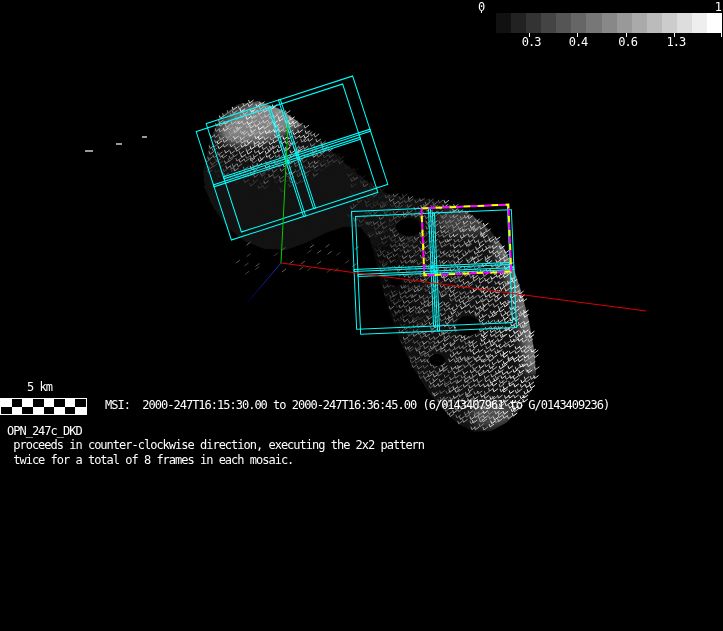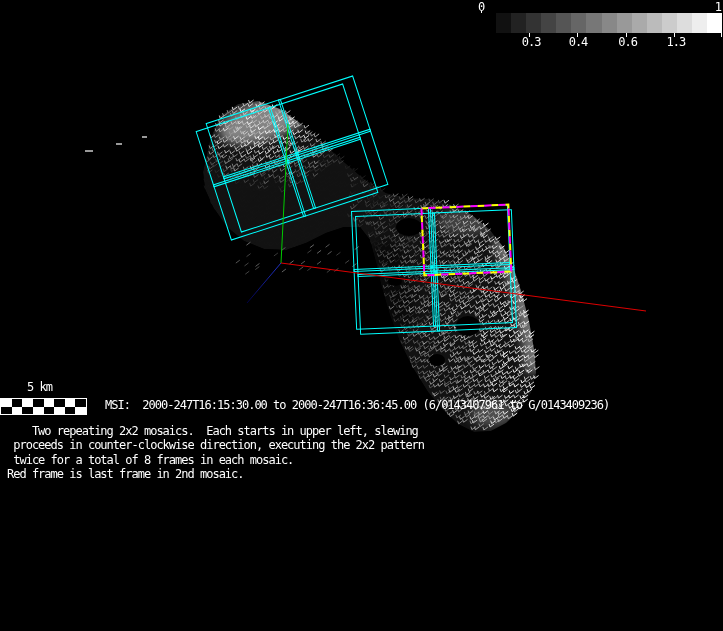--- a/index.html
+++ b/index.html
@@ -1912,19 +1912,18 @@
         <div style="background: rgb(0, 0, 0);"></div>
         <div style="background: rgb(255, 255, 255);"></div>
         <div style="background: rgb(0, 0, 0);"></div>
         <div style="background: rgb(255, 255, 255);"></div>
       </div>
   </div>
 
   <div class="mono status">MSI:  2000-247T16:15:30.00 to 2000-247T16:36:45.00 (6/0143407961 to G/0143409236)</div>
 
   <div class="annotation">
-    <div class="mono">    Two repeating 2x2 mosaics.  Each starts in upper left, slewing</div>
+    <div class="mono">OPN_247c_DKD</div>
     <div class="mono"> proceeds in counter-clockwise direction, executing the 2x2 pattern</div>
     <div class="mono"> twice for a total of 8 frames in each mosaic.</div>
-    <div class="mono">Red frame is last frame in 2nd mosaic.</div>
   </div>
 
 </div>
 
 </body></html>

